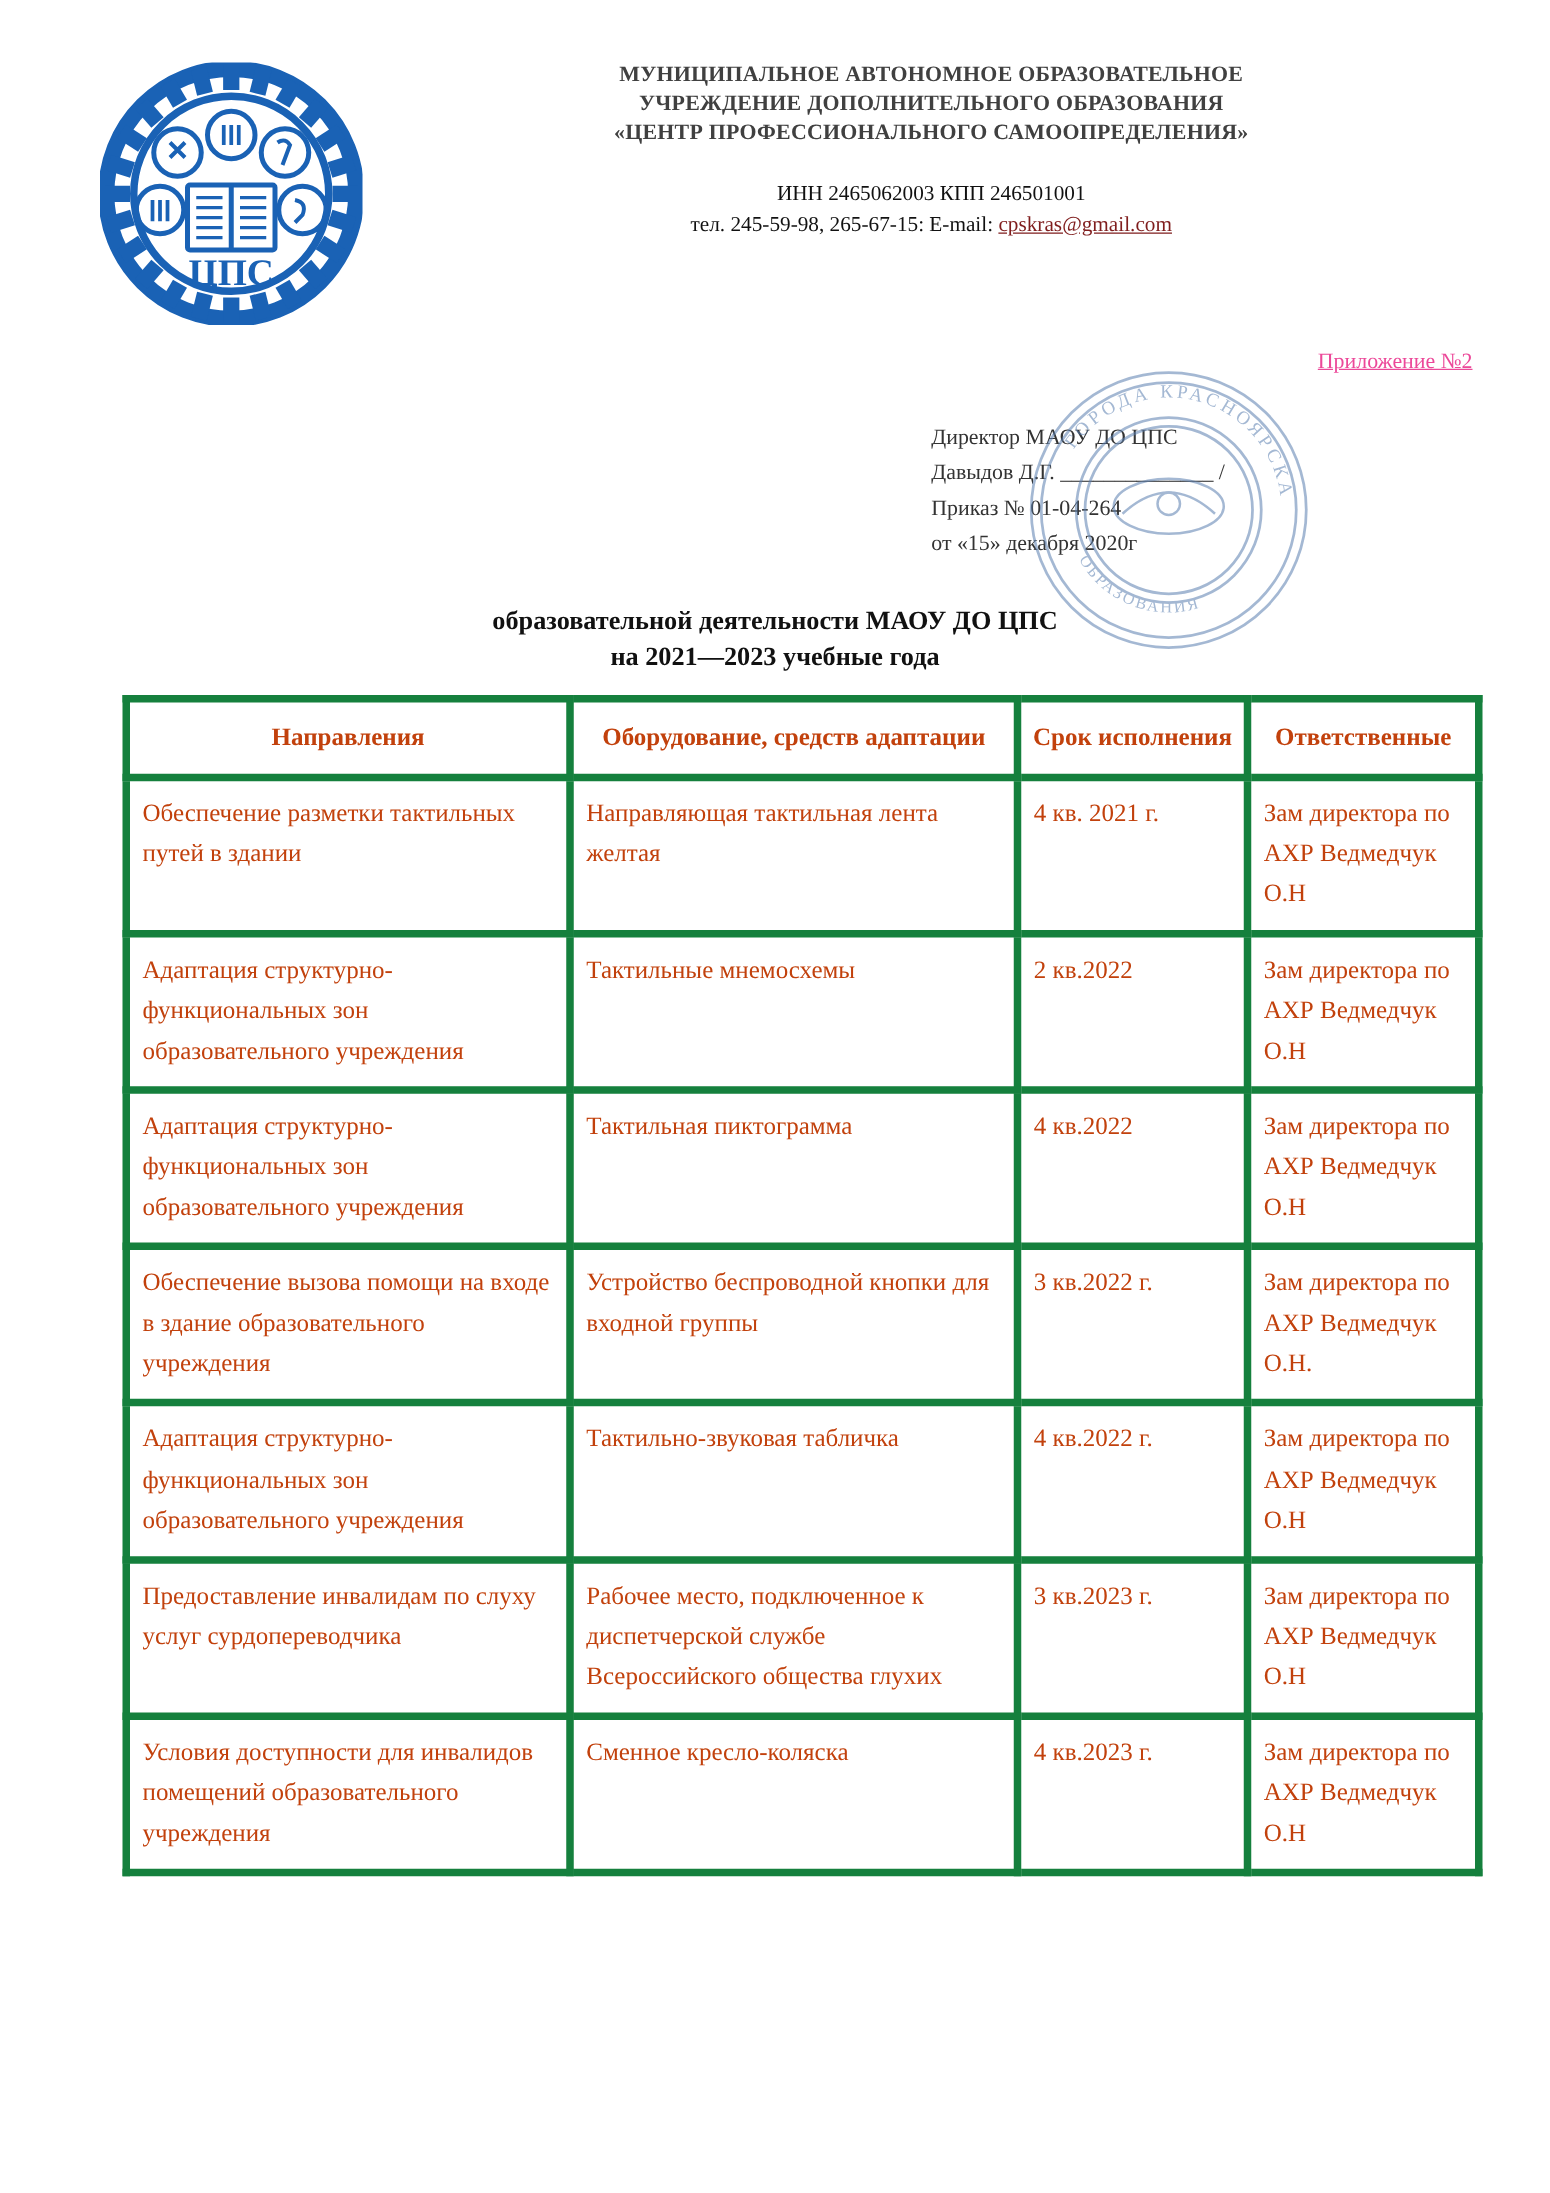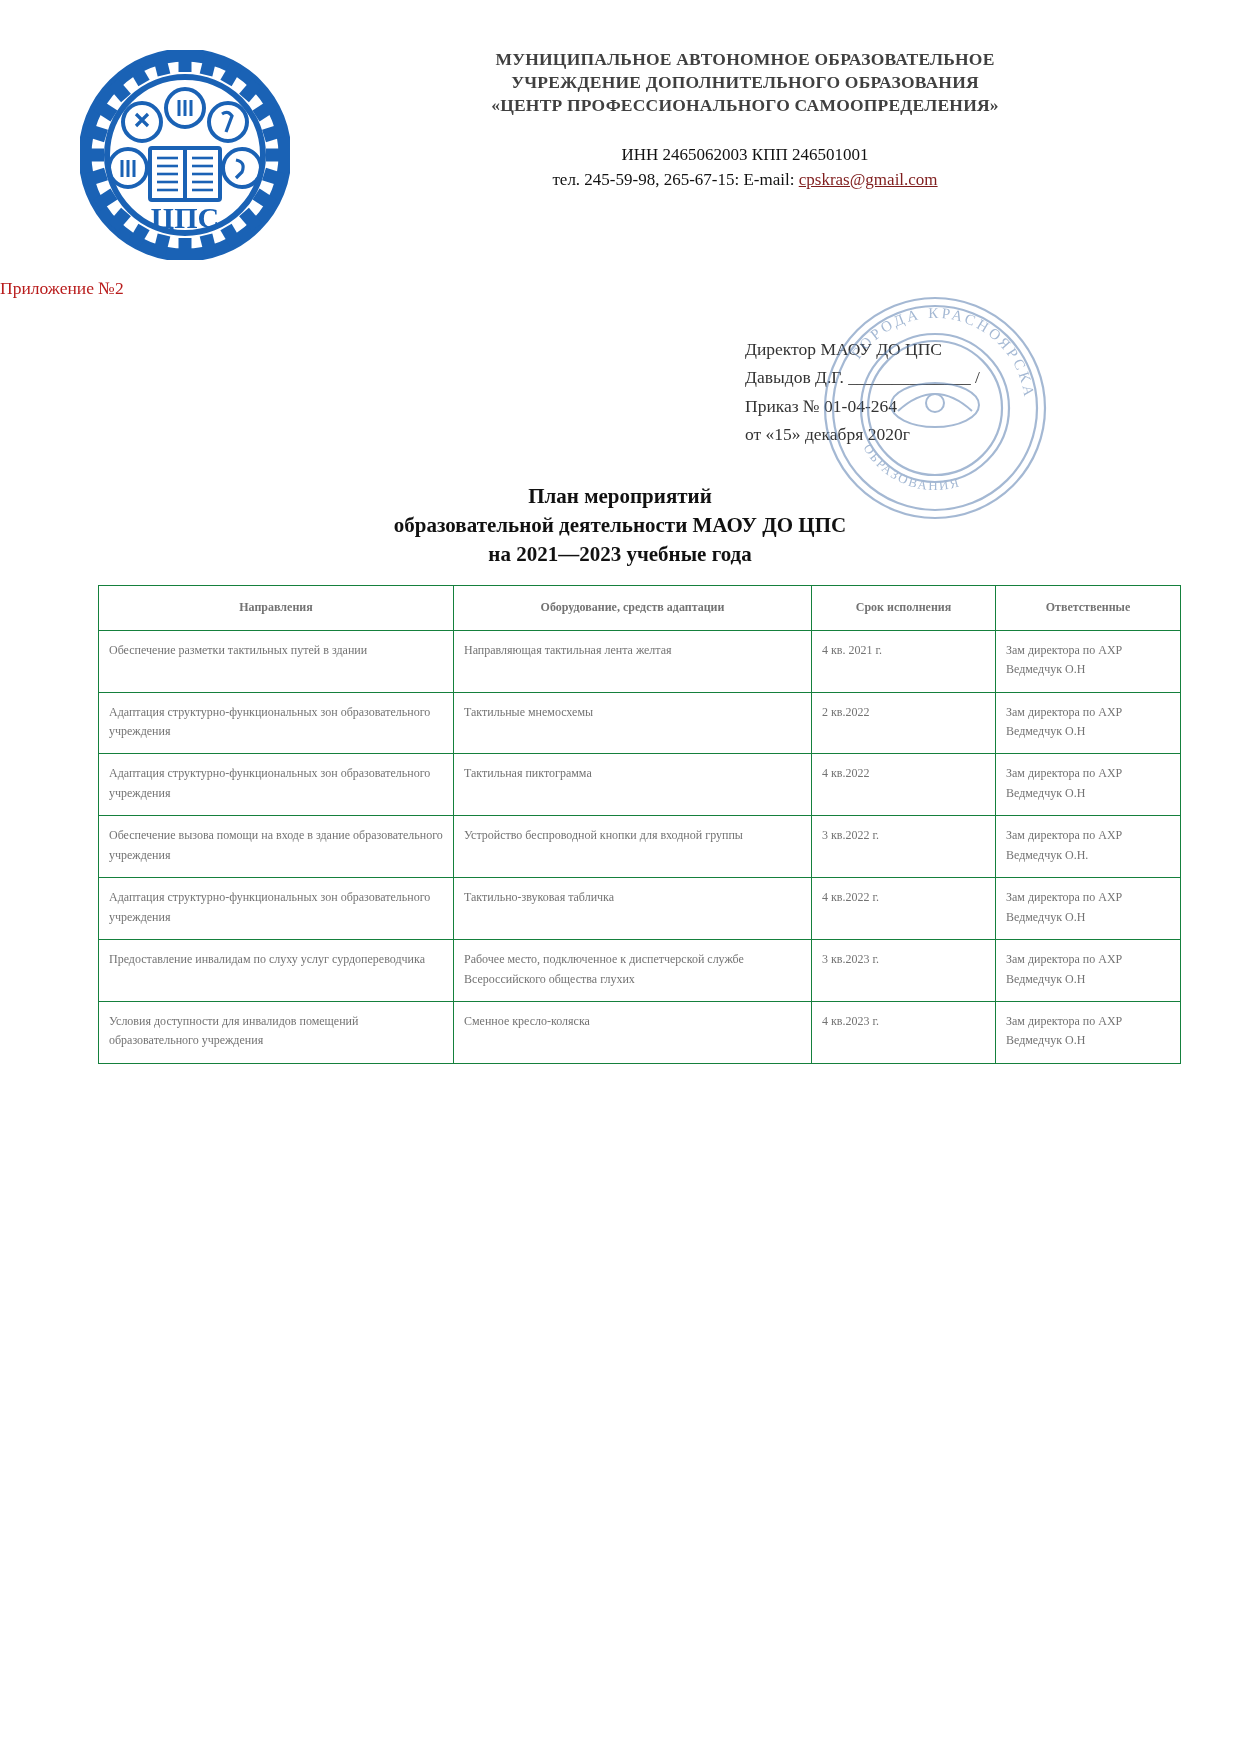--- a/index.html
+++ b/index.html
@@ -60,24 +60,25 @@
     font-size: 17px;
     line-height: 1.45;
     color: #111;
   }
   .contacts a {
     color: #7f1d1d;
   }
 
   
   .appendix {
-    text-align: left;
+    text-align: right;
     padding: 18px 62px 0 0;
     font-size: 17.5px;
-    color: #b91c1c;
+    color: #ec4899;
+    text-decoration: underline;
   }
   .approve-block {
     position: relative;
     margin-top: 22px;
     padding-left: 745px;
     font-size: 17.5px;
     line-height: 1.62;
     color: #333;
   }
   .approve-block div { white-space: nowrap; }
@@ -106,26 +107,26 @@
   
   .table-wrap {
     margin: 16px 60px 0 98px;
   }
   table.plan {
     border-collapse: collapse;
     width: 1082px;
     table-layout: fixed;
   }
   table.plan th, table.plan td {
-    border: 1px solid #15803d;
+    border: 6px solid #15803d;
     vertical-align: top;
     padding: 10px 10px 12px 10px;
-    font-size: 12px;
+    font-size: 20px;
     line-height: 1.62;
-    color: #737373;
+    color: #c2410c;
   }
   table.plan th {
     text-align: center;
     font-weight: bold;
     vertical-align: middle;
     padding: 12px 6px;
   }
   col.c1 { width: 355px; }
   col.c2 { width: 358px; }
   col.c3 { width: 184px; }
@@ -247,21 +248,20 @@
     </svg>
 
     <div style="height:14px"></div>
     <div>Директор МАОУ ДО ЦПС</div>
     <div>Давыдов Д.Г. ______________ /</div>
     <div>Приказ № 01-04-264</div>
     <div>от «15» декабря 2020г</div>
   </div>
 
   <div class="doc-title">
-    <div>План мероприятий</div>
     <div>образовательной деятельности МАОУ ДО ЦПС</div>
     <div>на 2021—2023 учебные  года</div>
   </div>
 
   <div class="table-wrap">
     <table class="plan">
       <colgroup>
         <col class="c1">
           <col class="c2">
           <col class="c3">

